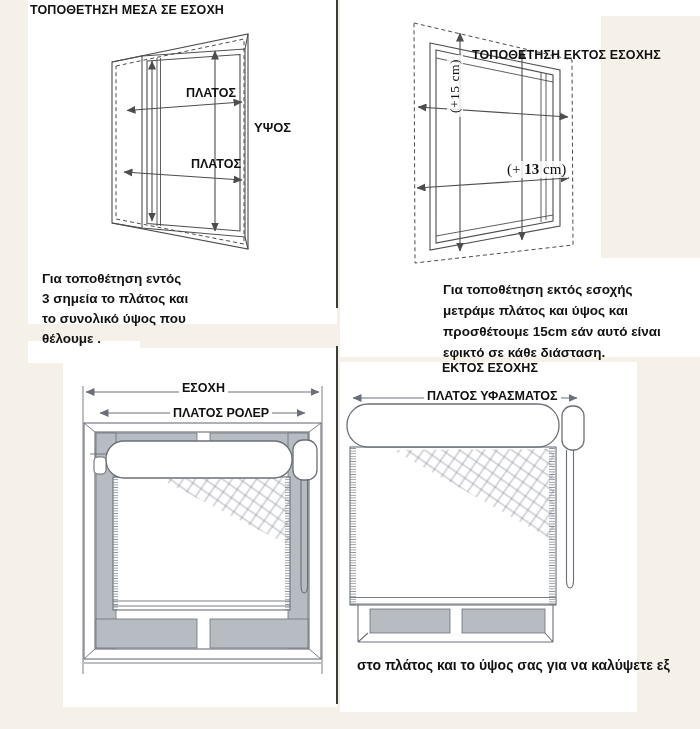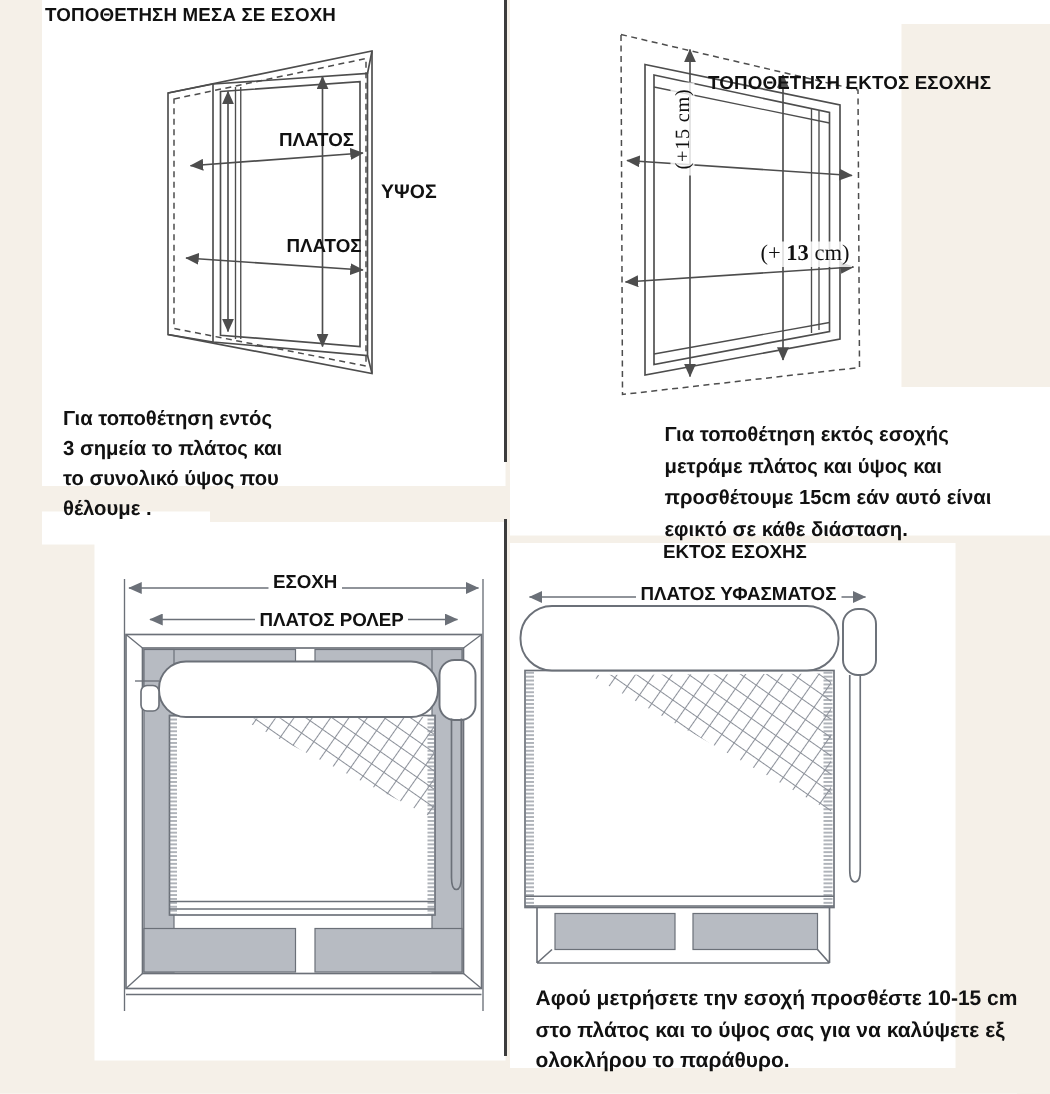--- a/index.html
+++ b/index.html
@@ -158,18 +158,16 @@
     <div>προσθέτουμε 15cm εάν αυτό είναι</div>
     <div>εφικτό σε κάθε διάσταση.</div>
   </div>
 
   <div class="txt dlabel bgw" style="left:179px;top:381px;text-align:right;">ΕΣΟΧΗ</div>
   <div class="txt dlabel bgw" style="left:170px;top:406px;">ΠΛΑΤΟΣ ΡΟΛΕΡ</div>
 
   <div class="txt dlabel" style="left:414px;top:361px;">ΕΚΤΟΣ ΕΣΟΧΗΣ</div>
   <div class="txt dlabel bgw" style="left:424px;top:389px;">ΠΛΑΤΟΣ ΥΦΑΣΜΑΤΟΣ</div>
   <div class="txt caption bt" style="left:357px;top:655px;">
-    <div>Αφού μετρήσετε την εσοχή προσθέστε 10-15 cm</div>
     <div>στο πλάτος και το ύψος σας για να καλύψετε εξ</div>
-    <div>ολοκλήρου το παράθυρο.</div>
   </div>
 
 </div>
 
 </body></html>

